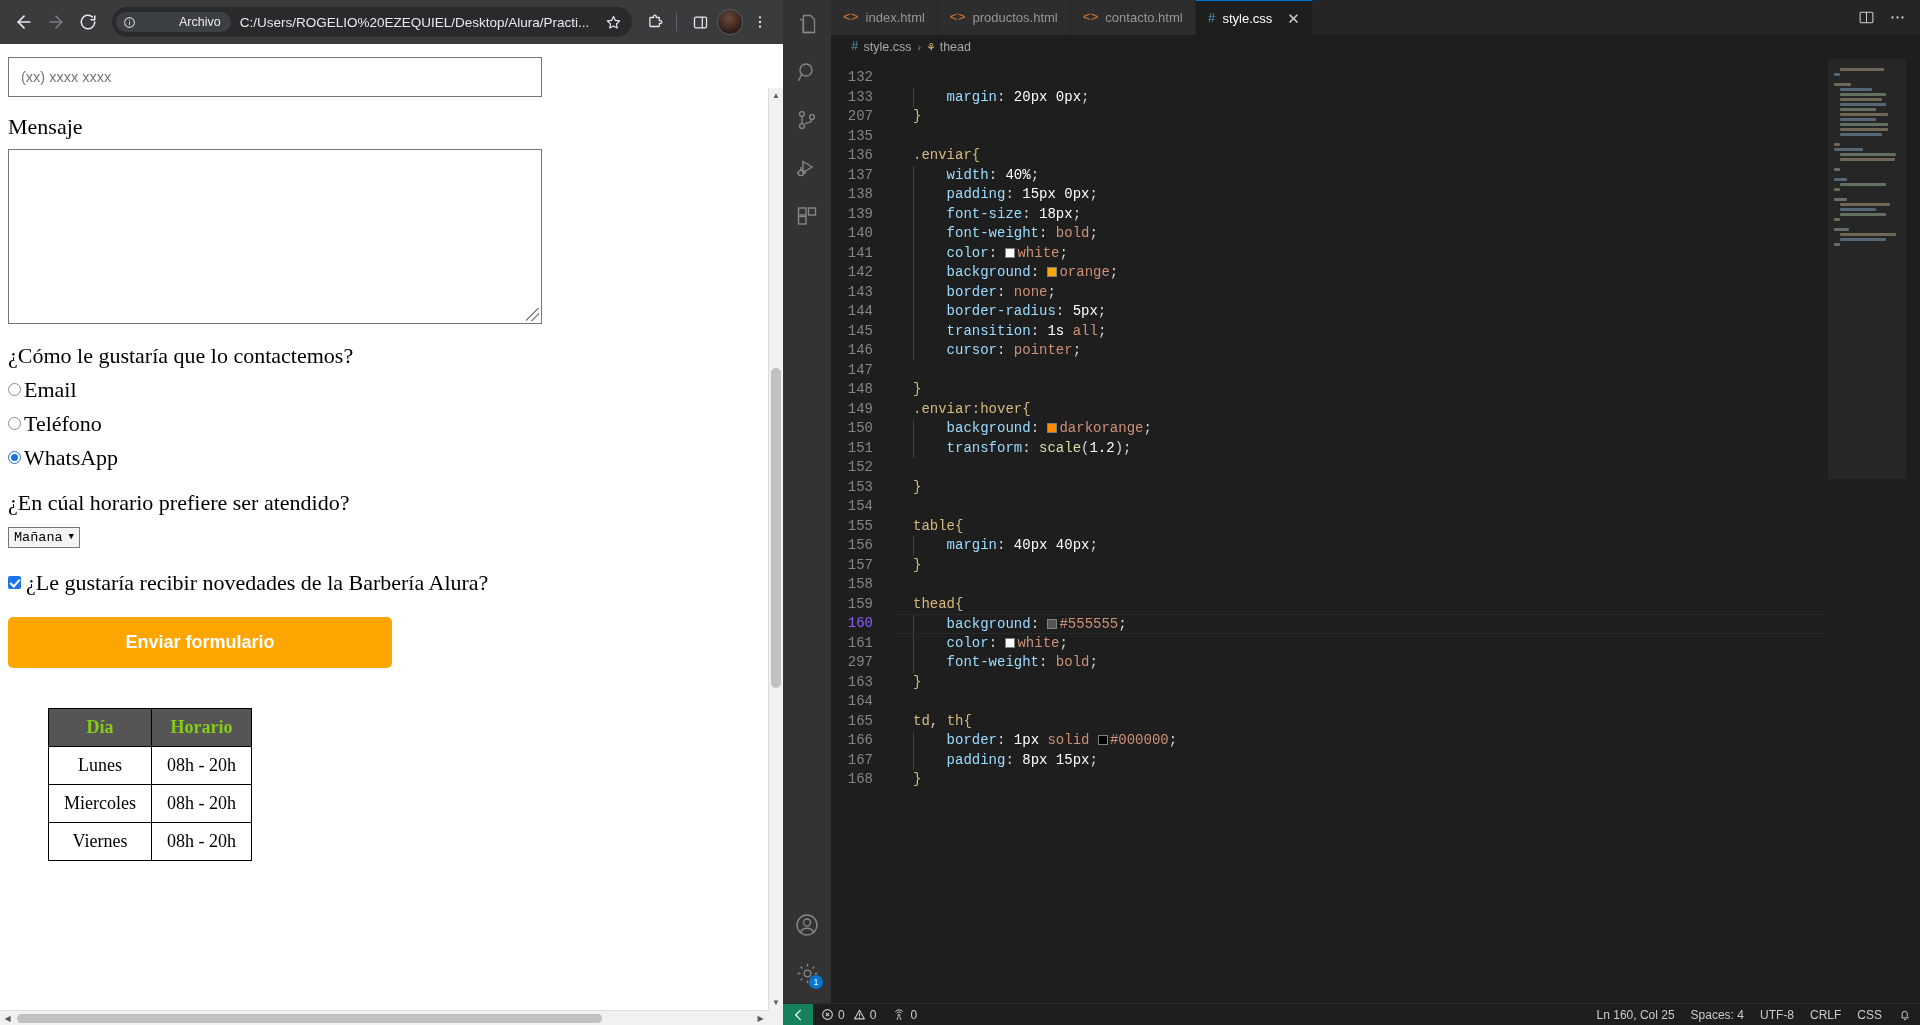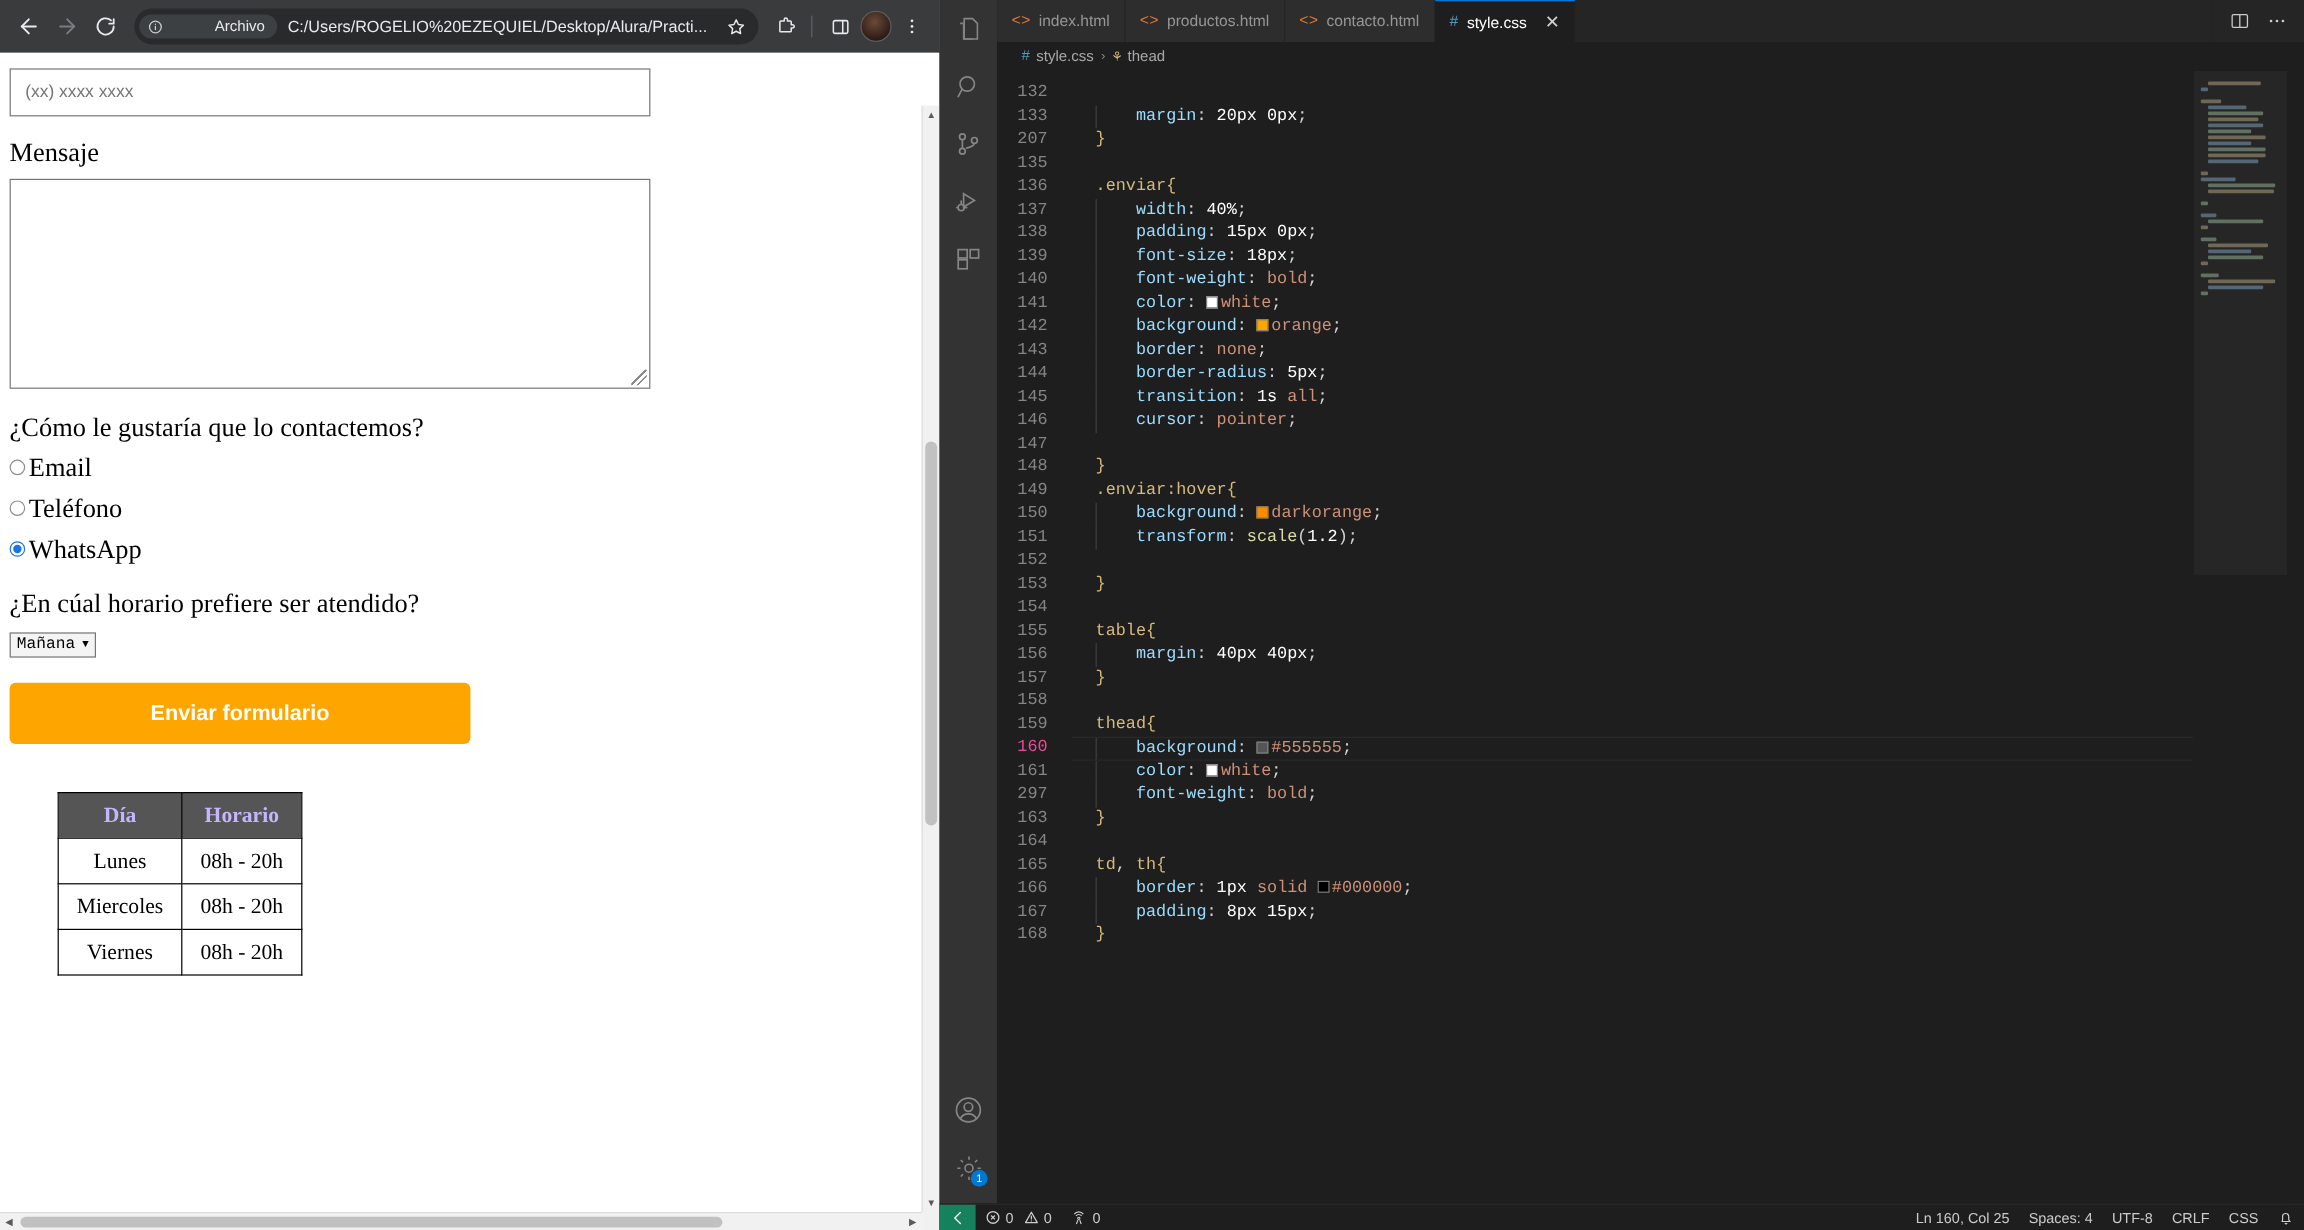--- a/index.html
+++ b/index.html
@@ -230,21 +230,21 @@
     text-align: center;
     cursor: pointer;
   }
   .sched-table {
     border-collapse: collapse;
     margin: 40px 40px 40px 40px;
     font-family: "Liberation Serif", serif;
   }
   .sched-table th {
     background: #555555;
-    color: #c4b5fd;
+    color: #84cc16;
     font-weight: bold;
     border: 1px solid #000;
     padding: 8px 15px;
     font-size: 18px;
   }
   .sched-table td {
     border: 1px solid #000;
     padding: 8px 15px;
     font-size: 18px;
     color: #000;
@@ -418,21 +418,21 @@
     flex: none;
     text-align: right;
     padding-right: 20px;
     font-family: "Liberation Mono", monospace;
     font-size: 14px;
     line-height: 19.5px;
     color: #858585;
     padding-top: 9px;
     user-select: none;
   }
-  .gutter div.cur { color: #ec4899; }
+  .gutter div.cur { color: #8b5cf6; }
   .code-lines {
     flex: 1;
     font-family: "Liberation Mono", monospace;
     font-size: 14px;
     line-height: 19.5px;
     padding-top: 9px;
     white-space: pre;
     color: #d4d4d4;
     position: relative;
     min-width: 0;
@@ -607,20 +607,24 @@
         <span>WhatsApp</span>
       </div>
 
       <div class="q-text">¿En cúal horario prefiere ser atendido?</div>
 
       <div class="select-box">
         <span>Mañana</span>
         <span class="caret">▼</span>
       </div>
 
+      <div class="check-row">
+        <span class="checkbox"></span>
+        <span>¿Le gustaría recibir novedades de la Barbería Alura?</span>
+      </div>
 
       <button class="send-btn">Enviar formulario</button>
 
       <table class="sched-table">
         <thead>
           <tr>
             <th>Día</th>
             <th>Horario</th>
           </tr>
         </thead>

